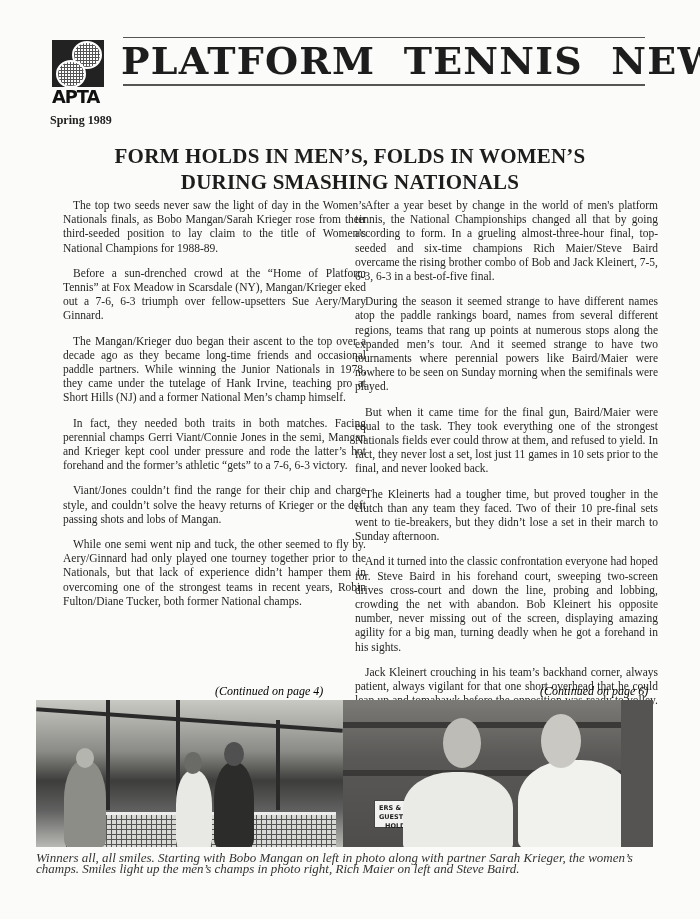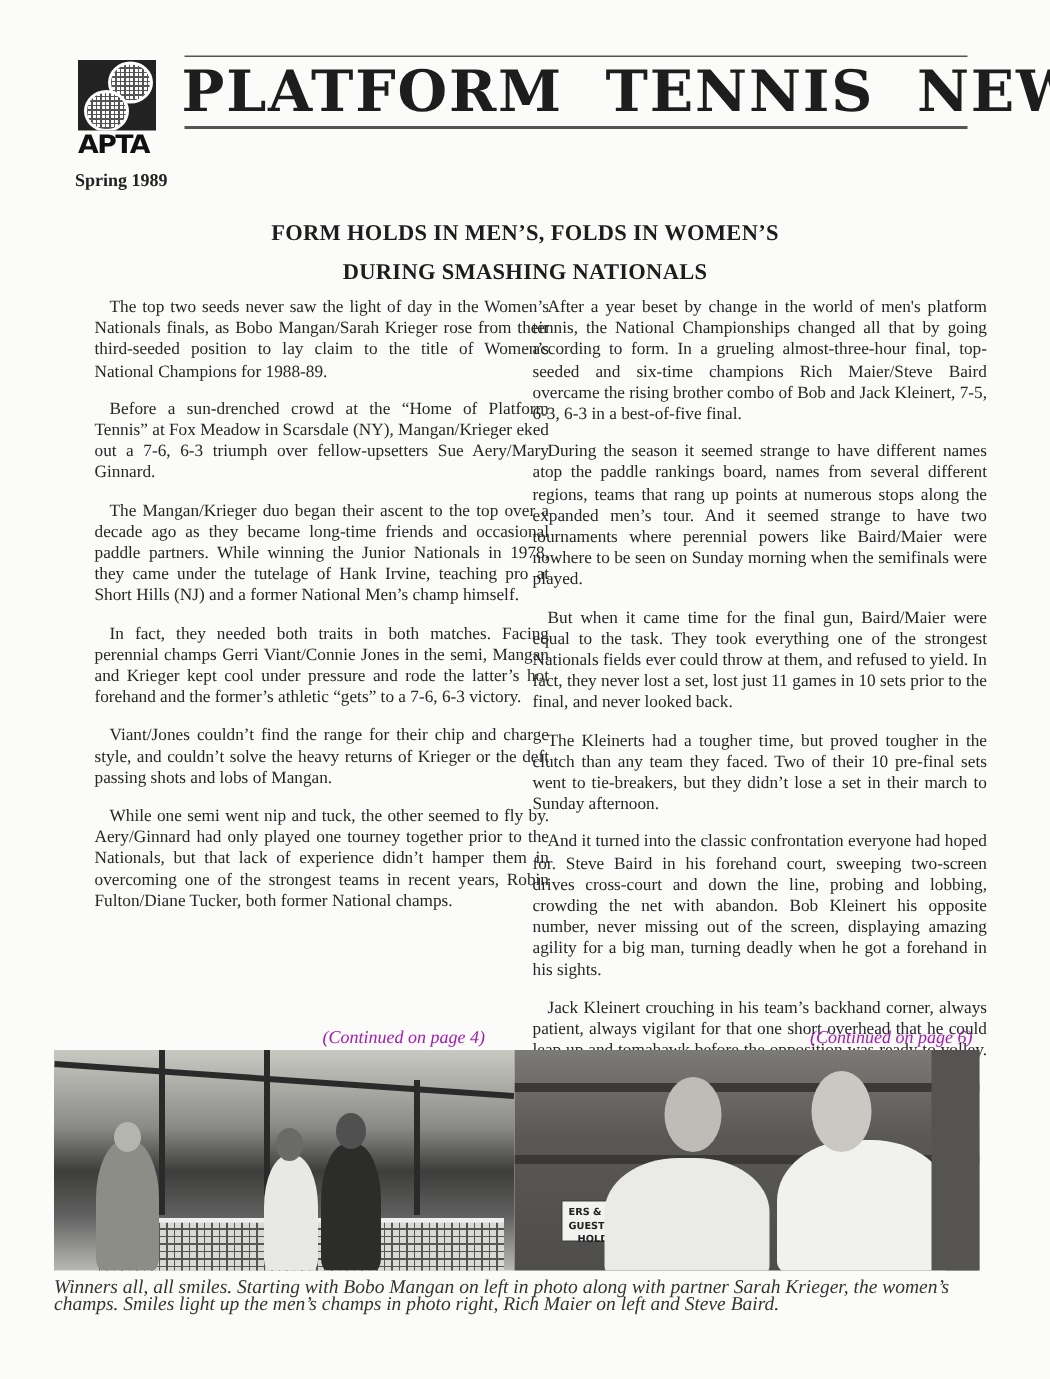--- a/index.html
+++ b/index.html
@@ -15,27 +15,27 @@
     border: 2px solid #fff; }
   .racket.r1 { left: 20px; top: 1px; }
   .racket.r2 { left: 4px; top: 20px; }
   .logo-text { position: absolute; left: 0; top: 48px; width: 52px; font-family: "DejaVu Sans", sans-serif; font-weight: bold; font-size: 17px; letter-spacing: -1px; color: #111; line-height: 18px; transform: scaleX(1.05); transform-origin: left; }
   .rule-top { position: absolute; left: 123px; top: 37px; width: 522px; height: 1px; background: #555; }
   .title { position: absolute; left: 121px; top: 38px; width: 530px; font-family: "DejaVu Serif", serif; font-weight: bold; font-size: 38px; letter-spacing: 1.2px; color: #1d1d1d; line-height: 46px; white-space: nowrap; word-spacing: 14px; }
   .rule-bottom { position: absolute; left: 123px; top: 84px; width: 522px; height: 2px; background: #555; }
   .subtitle { position: absolute; left: 122px; top: 88px; font-style: italic; font-size: 16.5px; color: #222; white-space: nowrap; word-spacing: 5px; letter-spacing: 0.2px; }
   .issue-date { position: absolute; left: 50px; top: 113px; font-size: 12px; font-weight: bold; color: #222; }
 
-  .headline { position: absolute; left: 40px; top: 143px; width: 620px; text-align: center; font-weight: bold; font-size: 15px; line-height: 26px; color: #1d1d1d; letter-spacing: 0.2px; }
+  .headline { position: absolute; left: 40px; top: 143px; width: 620px; text-align: center; font-weight: bold; font-size: 21px; line-height: 26px; color: #1d1d1d; letter-spacing: 0.2px; }
 
   .col { position: absolute; top: 198px; width: 303px; font-size: 11.5px; line-height: 14.2px; text-align: justify; color: #262626; }
   .col.left { left: 47px; margin-left: 16px; }
   .col.right { left: 355px; }
   .col p { margin: 0 0 11px 0; text-indent: 10px; }
-  .continued { position: absolute; font-style: italic; font-size: 12px; color: #a21caf; }
+  .continued { position: absolute; font-style: italic; font-size: 12px; color: #000000; }
   .continued.left { left: 215px; top: 684px; }
   .continued.right { left: 540px; top: 684px; }
 
   .photo { position: absolute; top: 700px; height: 147px; overflow: hidden; }
   .photo.left { left: 36px; width: 307px; background: linear-gradient(180deg, #c9c9c4 0%, #8a8a86 35%, #3d3d3b 55%, #606060 75%, #b8b8b4 100%); }
   .photo.right { left: 343px; width: 310px; background: linear-gradient(180deg, #7c7a76 0%, #5a5856 40%, #4e4d4b 100%); }
   .frame-beam { position: absolute; background: #2a2a2a; }
   .person { position: absolute; border-radius: 45% 45% 10% 10%; }
   .head { position: absolute; border-radius: 50%; }
   .net { position: absolute; left: 30px; top: 112px; width: 270px; height: 35px;

